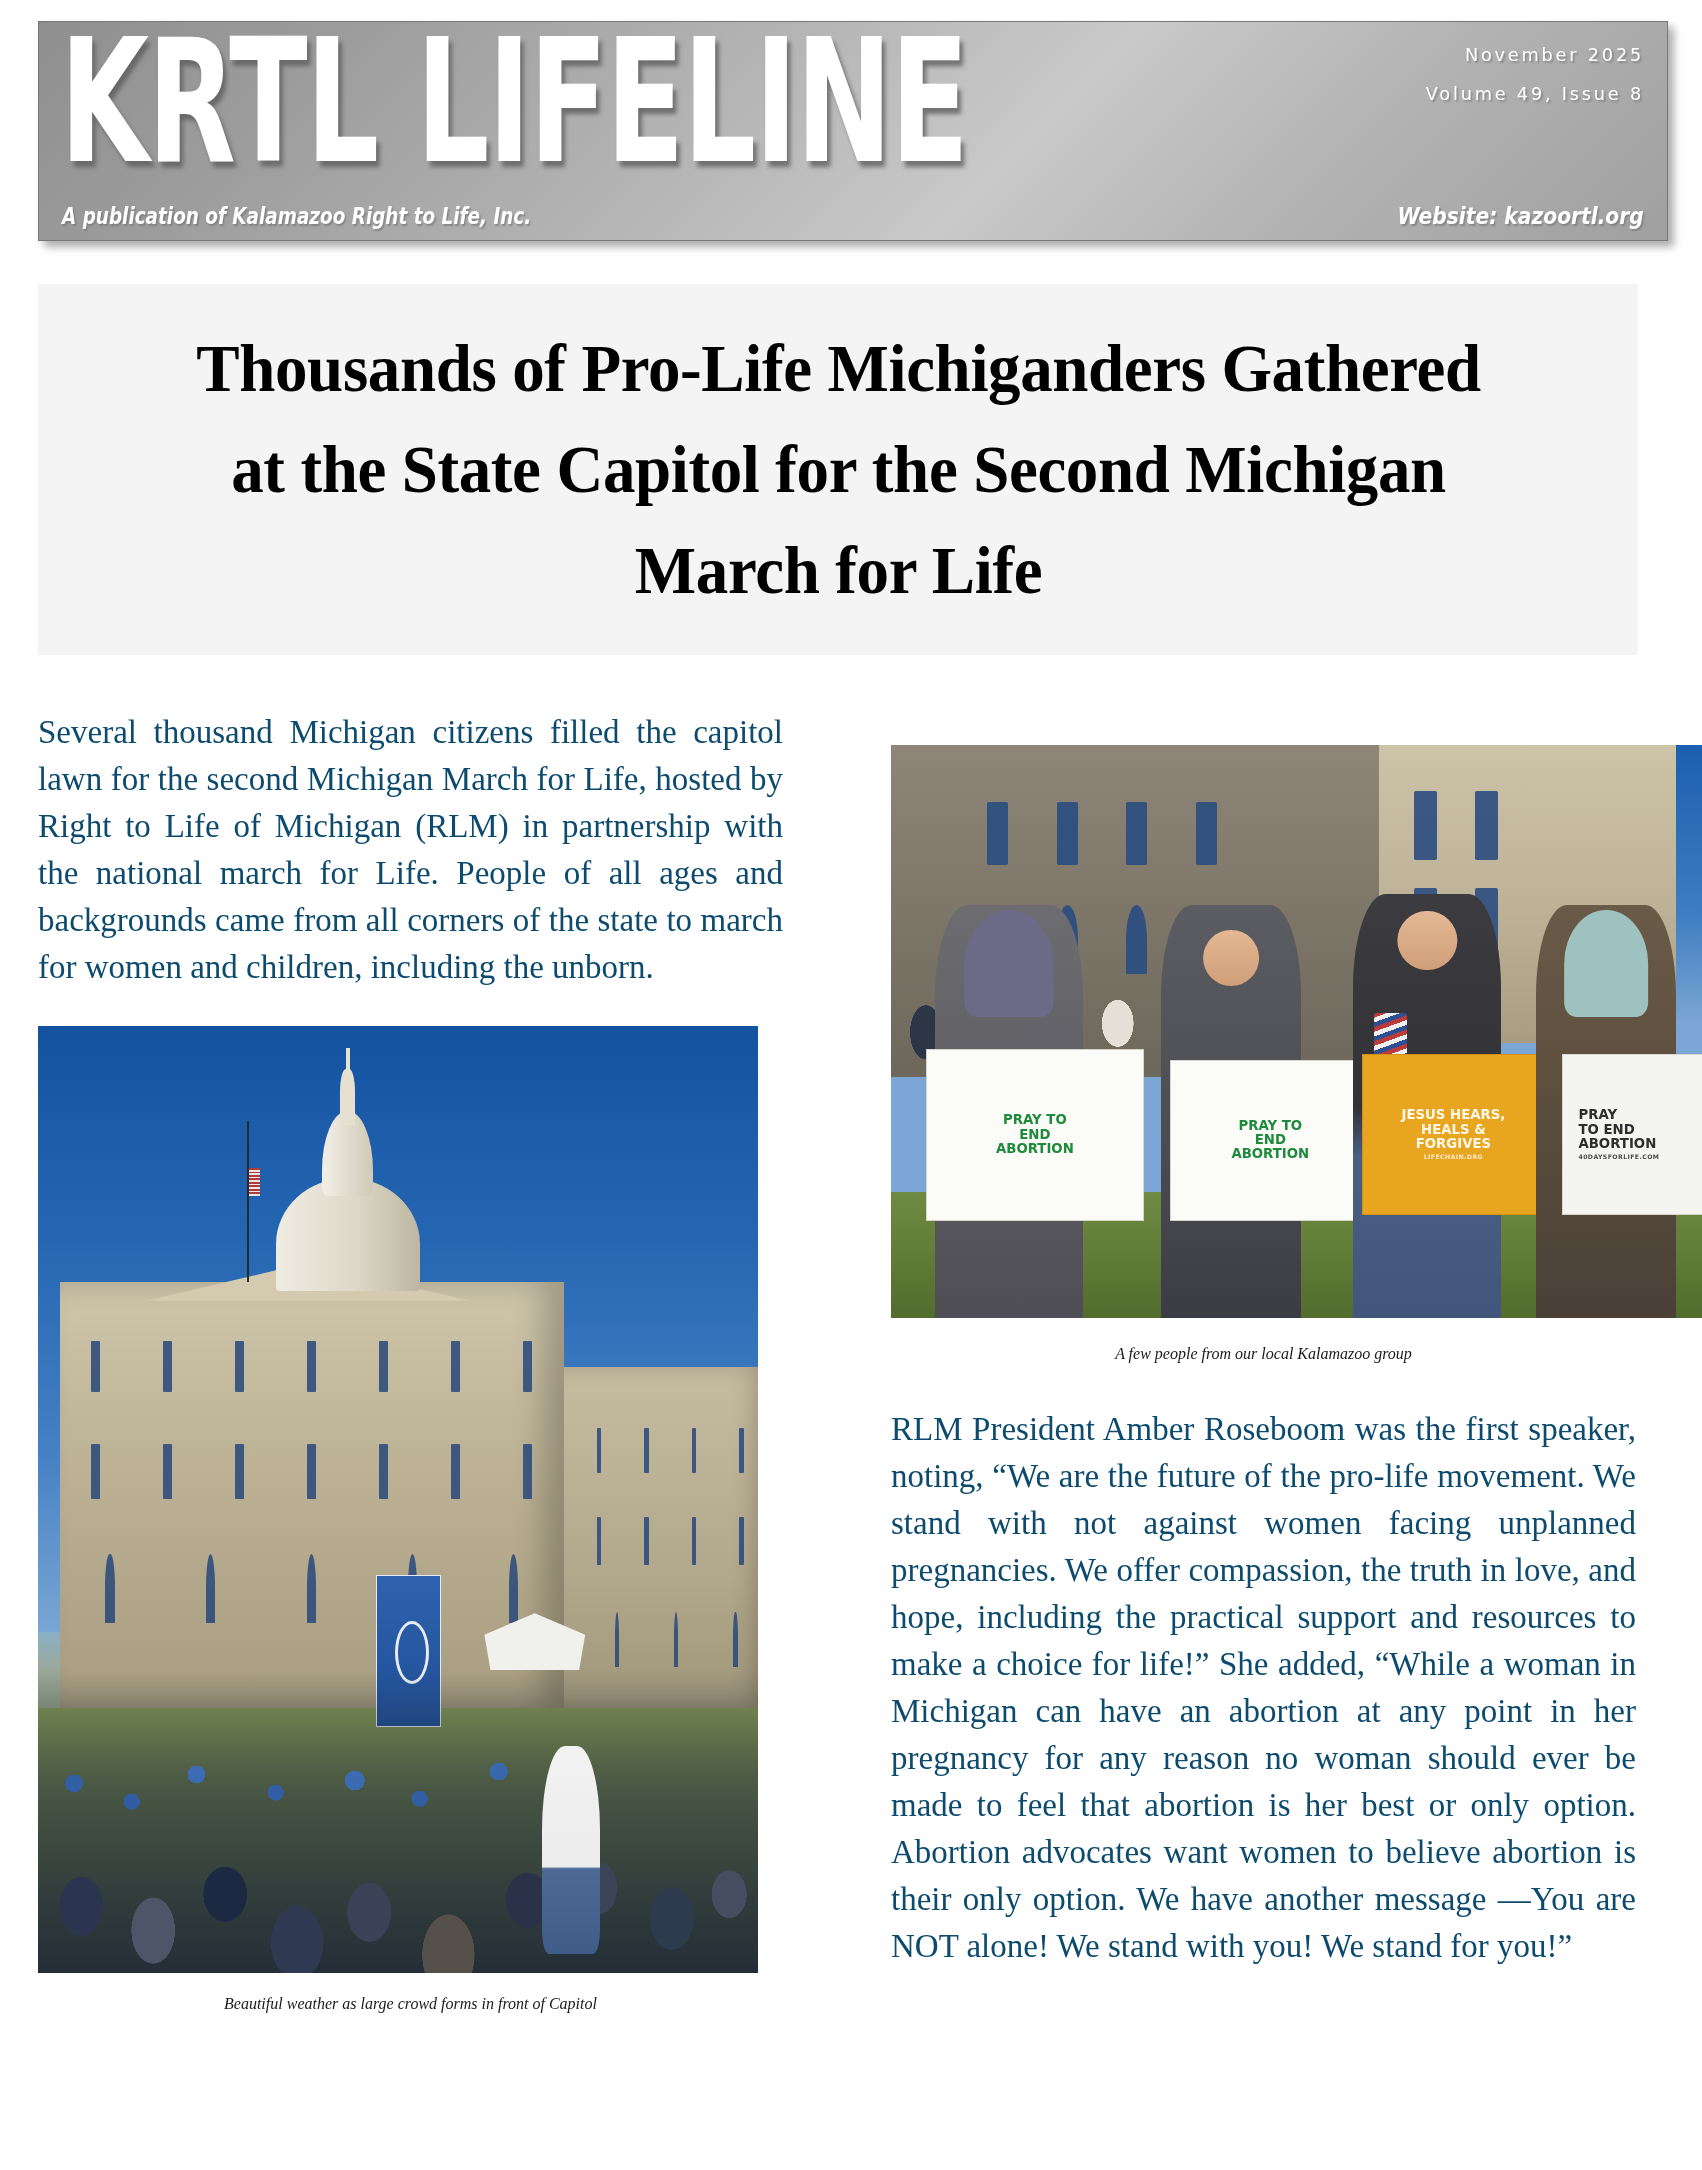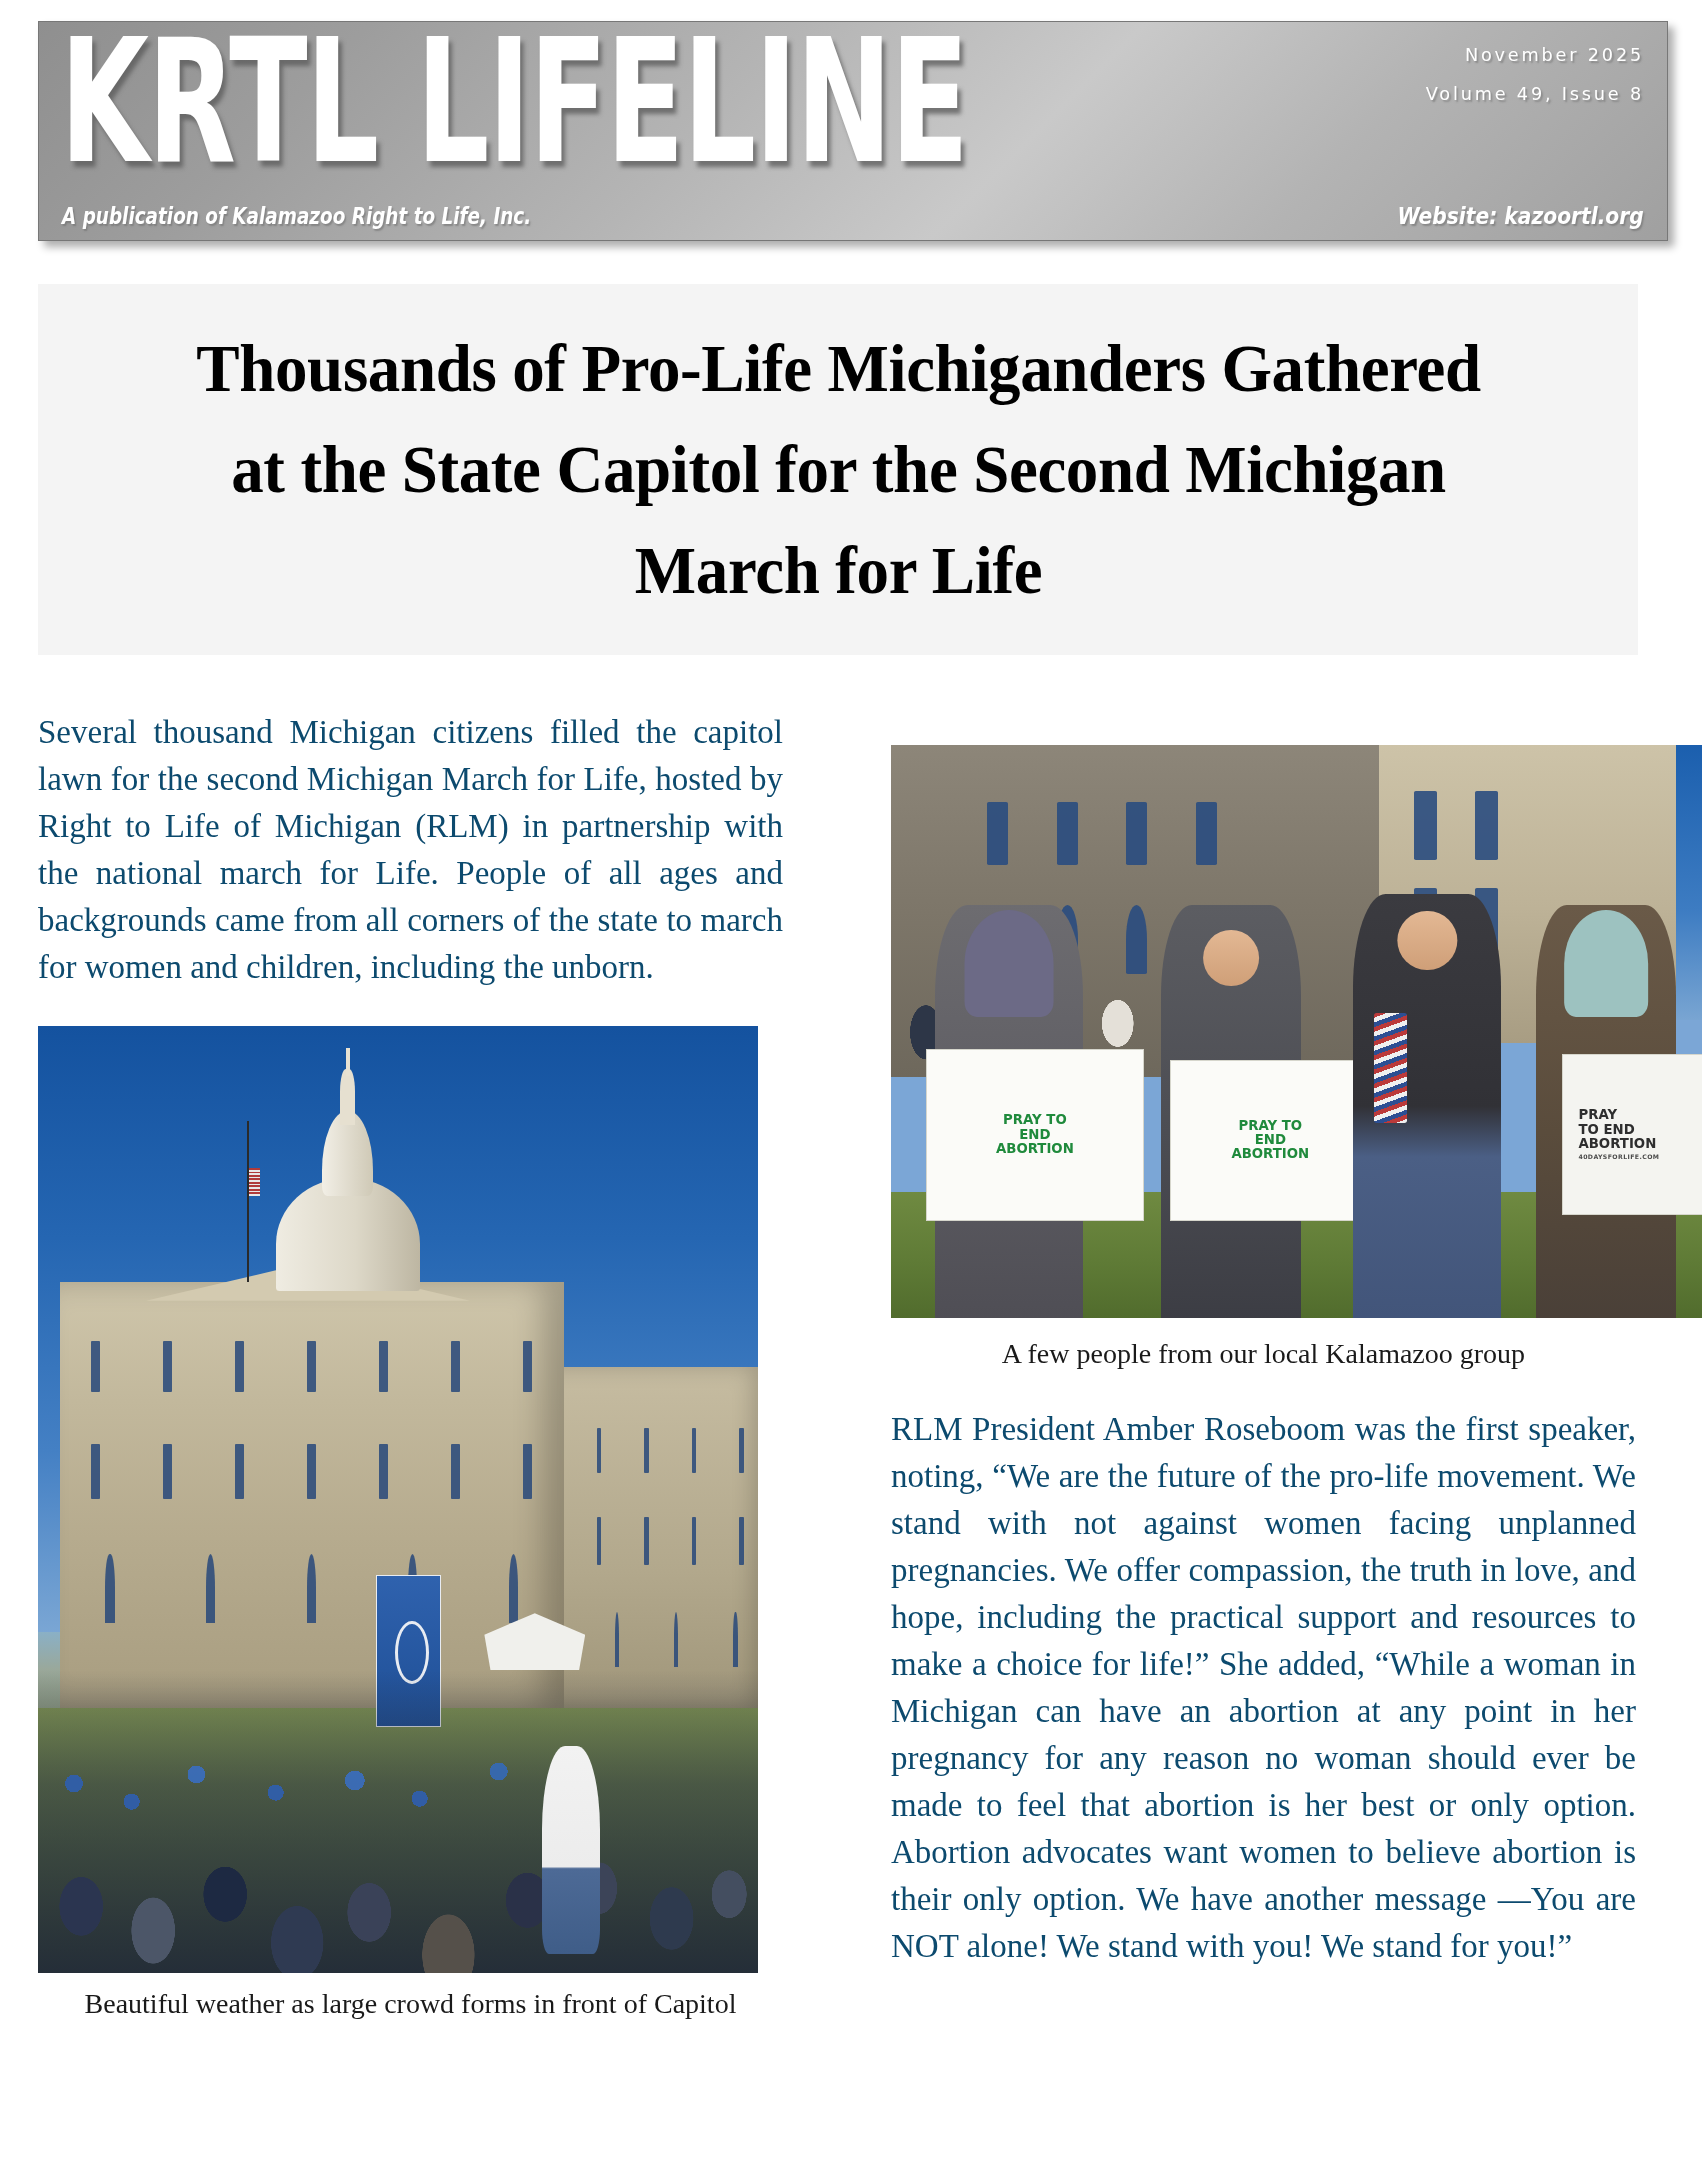--- a/index.html
+++ b/index.html
@@ -97,21 +97,22 @@
     font-family: "Liberation Serif", "DejaVu Serif", serif;
     font-size: 33px;
     line-height: 47px;
     color: #0c4a6e;
     text-align: justify;
     text-justify: inter-word;
     margin: 0;
   }
   .caption {
     font-family: "Liberation Serif", "DejaVu Serif", serif;
-    font-size: 28px;
+    font-style: italic;
+    font-size: 16px;
     line-height: 30px;
     color: #1a1a1a;
     text-align: center;
     margin: 12px;
   }
 
   
   .photo { position: relative; overflow: hidden; background:#3a6fb5; }
   .photo-capitol {
     width: 720px; height: 947px;
@@ -406,20 +407,26 @@
         <span class="lbl">PRAY TO</span>
         <span class="lbl">END</span>
         <span class="lbl">ABORTION</span>
       </div>
 
       <div class="person" style="left:53%;width:17%;height:74%;background:linear-gradient(180deg,#3b3b40 0%,#313136 50%,#4b5f85 62%,#42557a 100%);border-radius:22% 22% 0 0;">
         <div class="head" style="top:4%;width:40%;padding-bottom:40%;"></div>
         <div class="hair" style="top:1%;width:62%;height:44%;background:#3a2b21;z-index:-1;"></div>
         <div class="scarf" style="left:14%;top:28%;width:22%;height:26%;"></div>
       </div>
+      <div class="sign amber" style="left:54%;top:54%;width:21%;height:28%;">
+        <span class="lbl">JESUS HEARS,</span>
+        <span class="lbl">HEALS &amp;</span>
+        <span class="lbl">FORGIVES</span>
+        <span class="url">LIFECHAIN.ORG</span>
+      </div>
 
       <div class="person" style="left:74%;width:16%;height:72%;background:linear-gradient(180deg,#6a5a48 0%,#5a4c3c 55%,#4a4038 100%);border-radius:22% 22% 0 0;">
         <div class="head" style="top:6%;width:40%;padding-bottom:40%;"></div>
         <div class="hat" style="top:1%;background:#9dc2c0;"></div>
       </div>
       <div class="sign dark" style="left:77%;top:54%;width:22%;height:28%;align-items:flex-start;padding-left:15px;text-align:left;">
         <span class="lbl">PRAY</span>
         <span class="lbl">TO END</span>
         <span class="lbl">ABORTION</span>
         <span class="url">40DAYSFORLIFE.COM</span>

